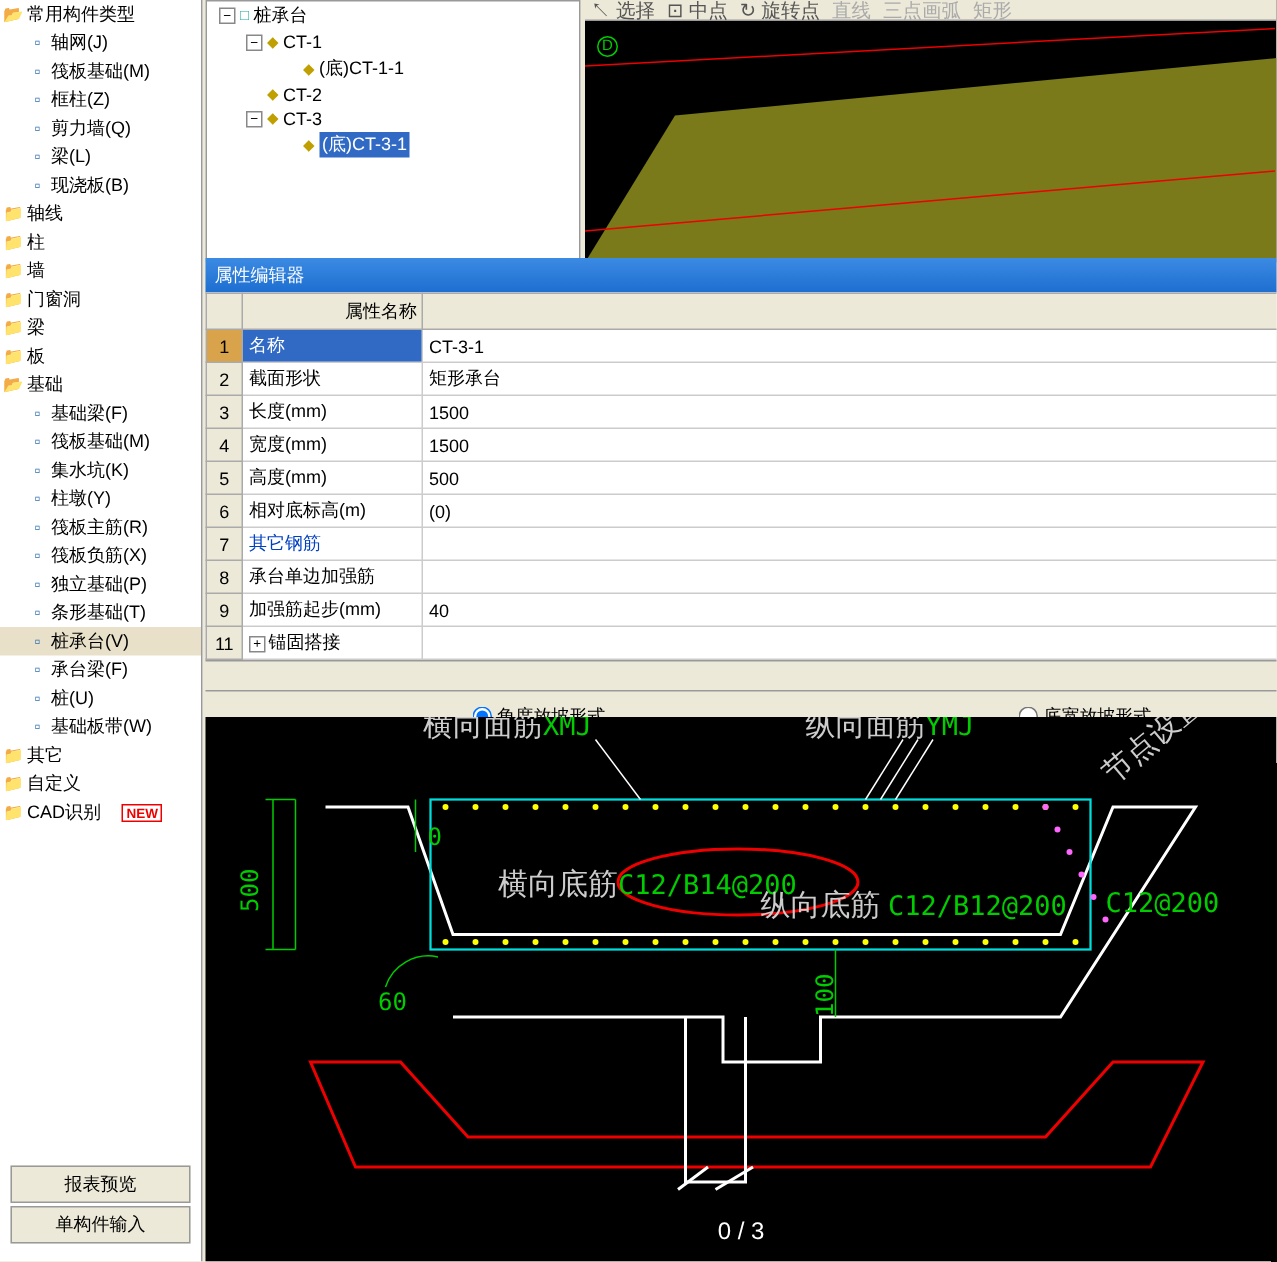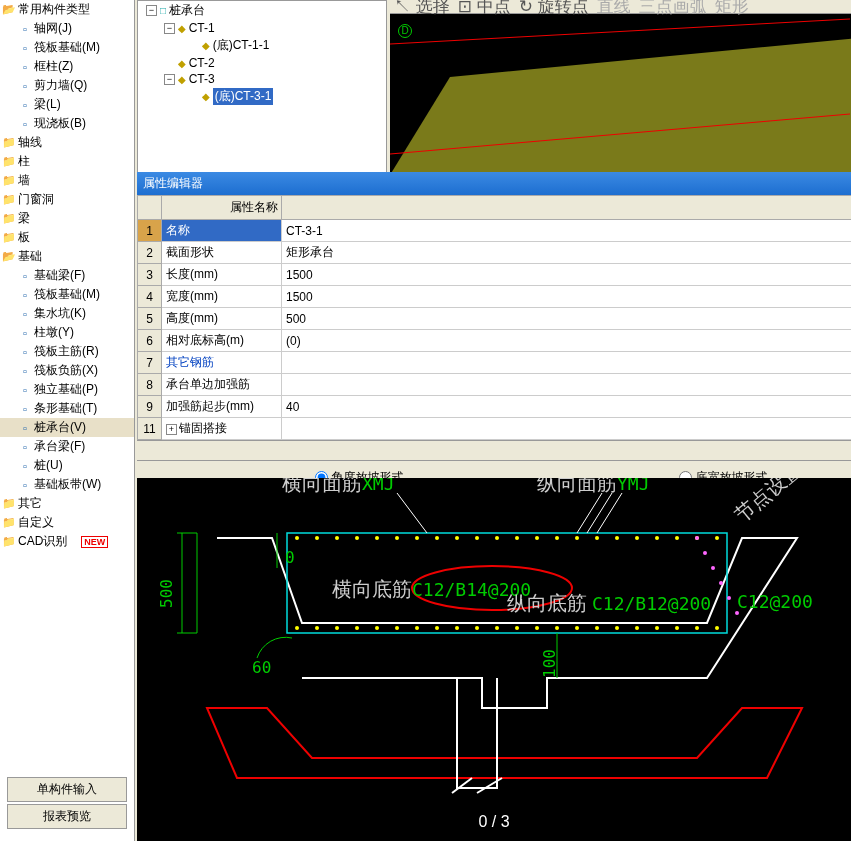--- a/index.html
+++ b/index.html
@@ -92,21 +92,21 @@
   overflow: hidden;
 }
 .viewport3d .toolbar {
   position: absolute;
   top: 0; left: 0; right: 0;
   height: 14px;
   background: #ece9d8;
   border-bottom: 1px solid #999;
   display: flex;
   align-items: center;
-  font-size: 17px;
+  font-size: 13px;
   color: #555;
   padding: 0 4px;
   gap: 8px;
 }
 .shape3d {
   position: absolute;
   left: 0; bottom: 0;
   width: 500px; height: 140px;
   background: #7a7a1a;
   clip-path: polygon(0 100%, 12% 30%, 100% 0%, 100% 100%);
@@ -332,22 +332,22 @@
         <span class="tree-icon folder">📁</span>
         <span>自定义</span>
       </div>
       <div class="tree-item">
         <span class="tree-icon folder">📁</span>
         <span>CAD识别</span>
         <span class="new-badge">NEW</span>
       </div>
     </div>
   <div class="bottom-buttons">
+    <div class="btn">报表预览</div>
     <div class="btn">单构件输入</div>
-    <div class="btn">报表预览</div>
   </div>
 </div>
 
 <div class="mid-tree">
   <div class="node">
     <span style="width:6px"></span>
     <span class="expander">−</span>
     <span class="bullet-c">□</span>
     <span>桩承台</span>
   </div>

